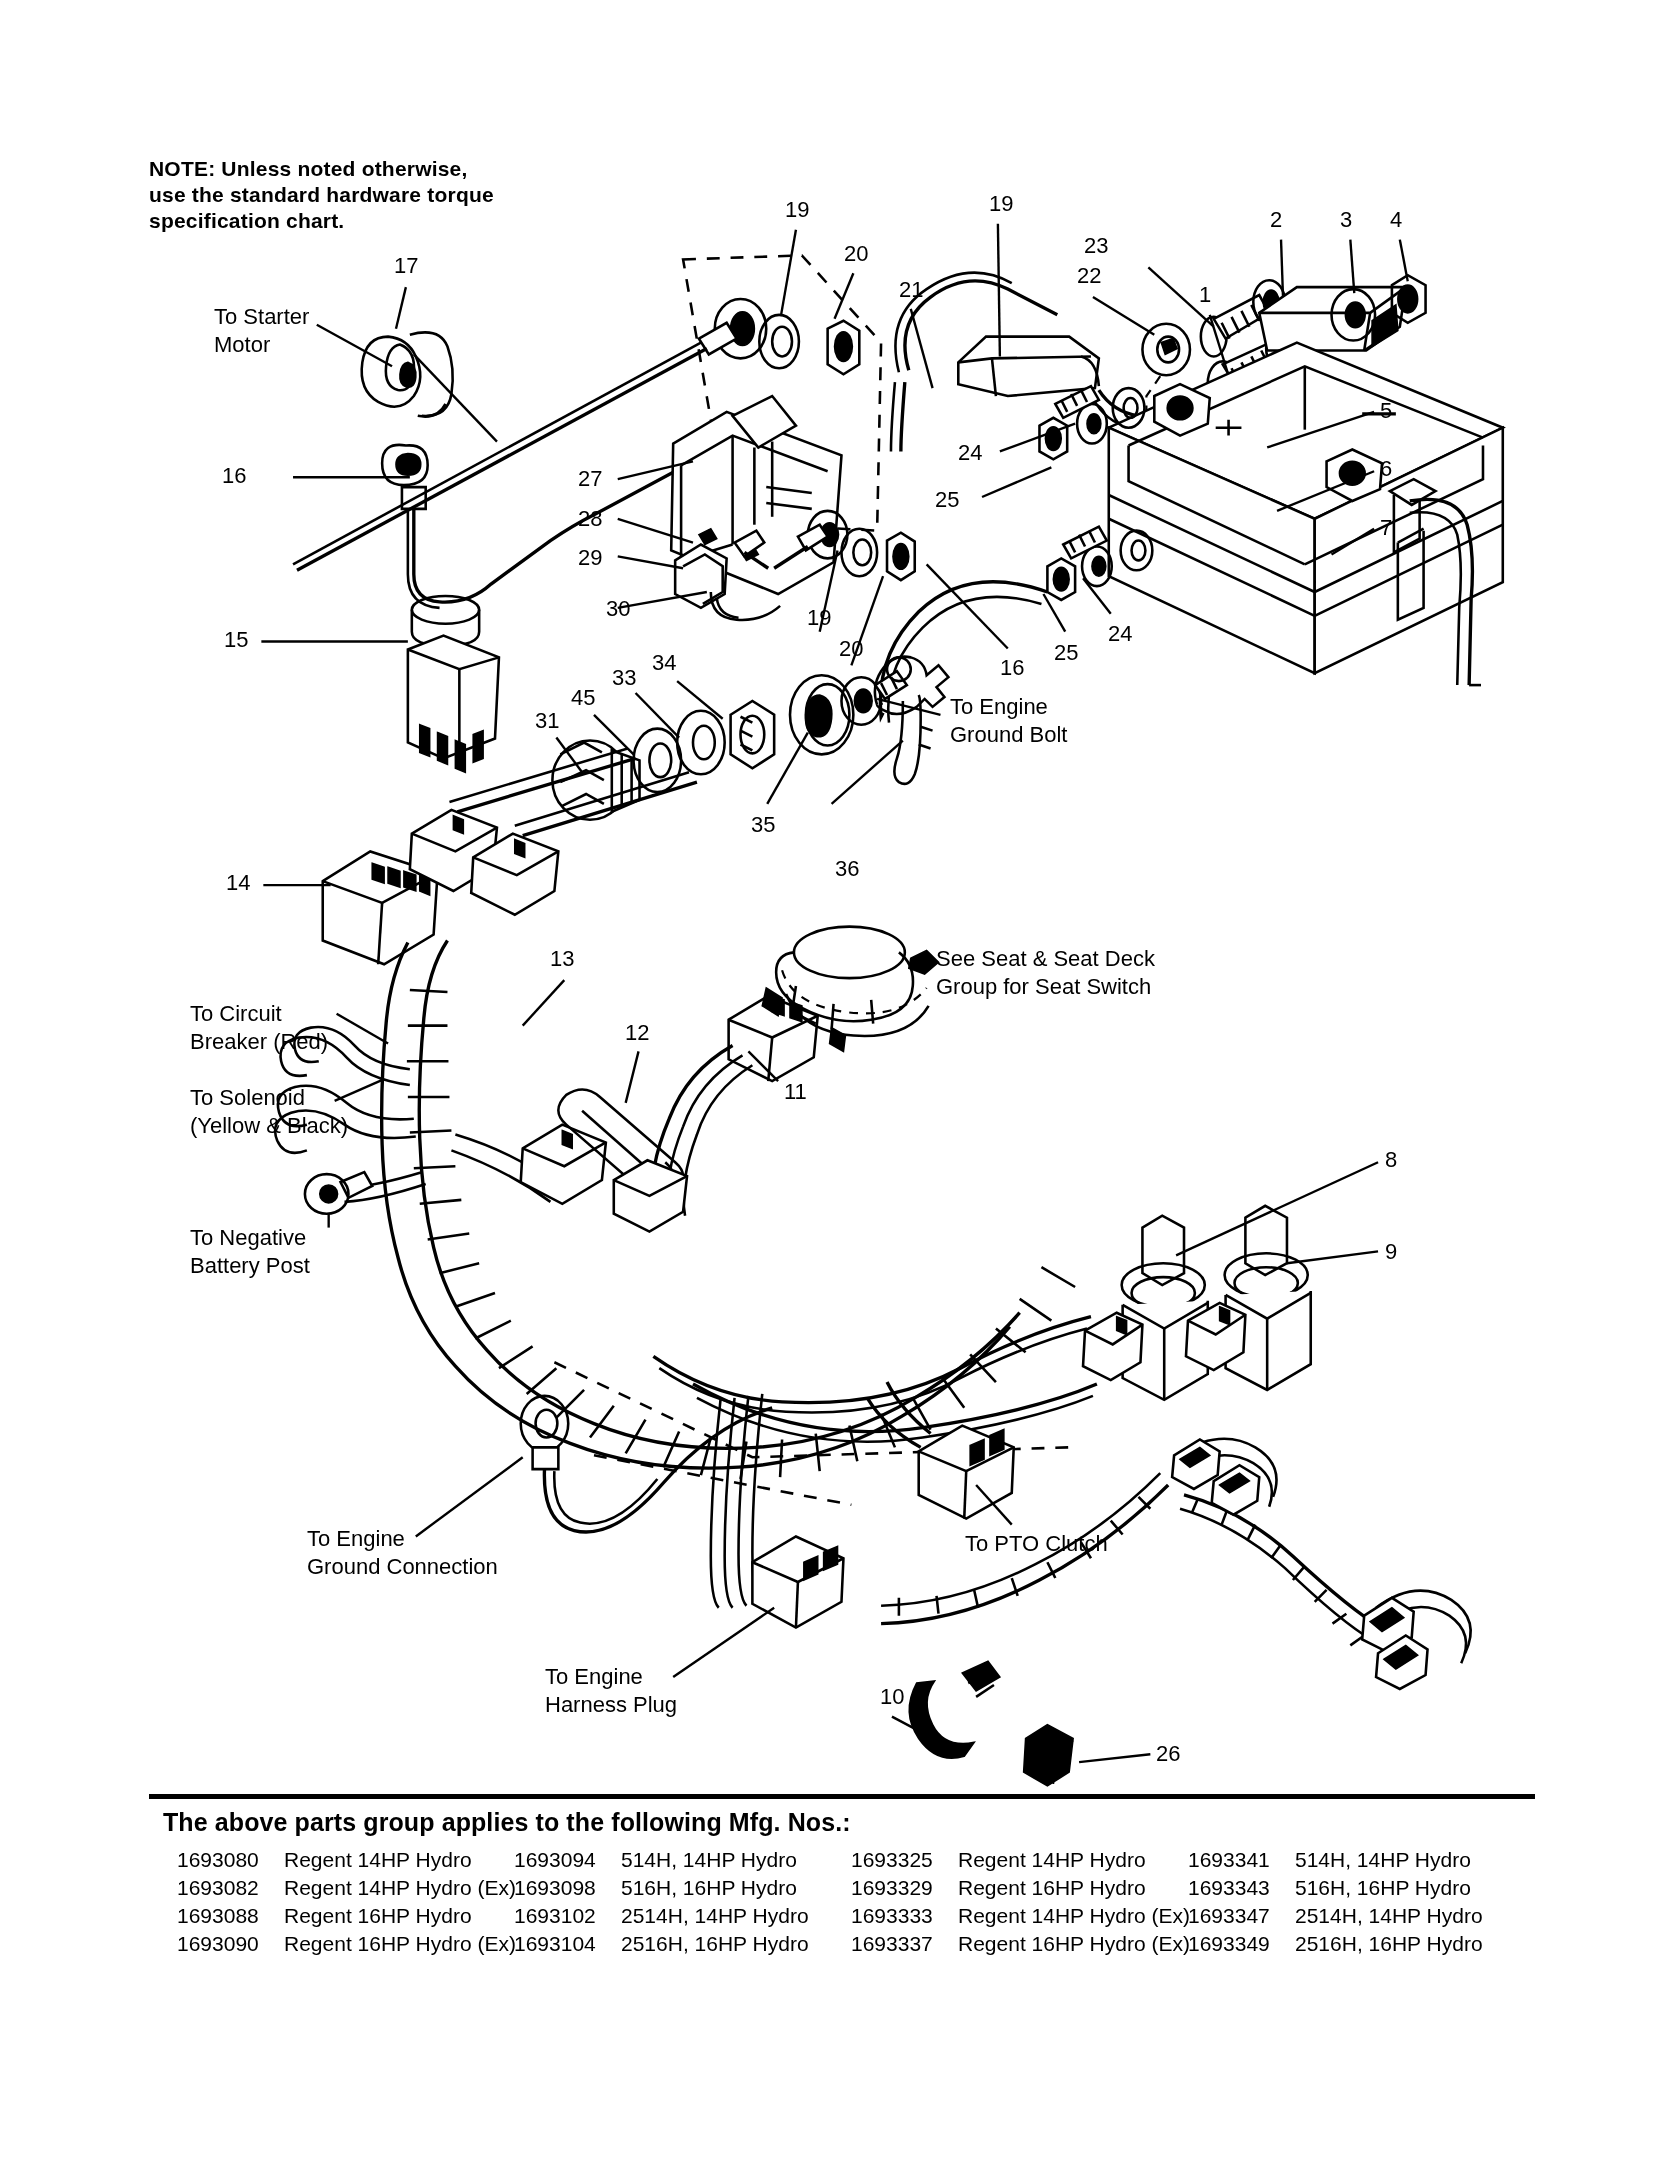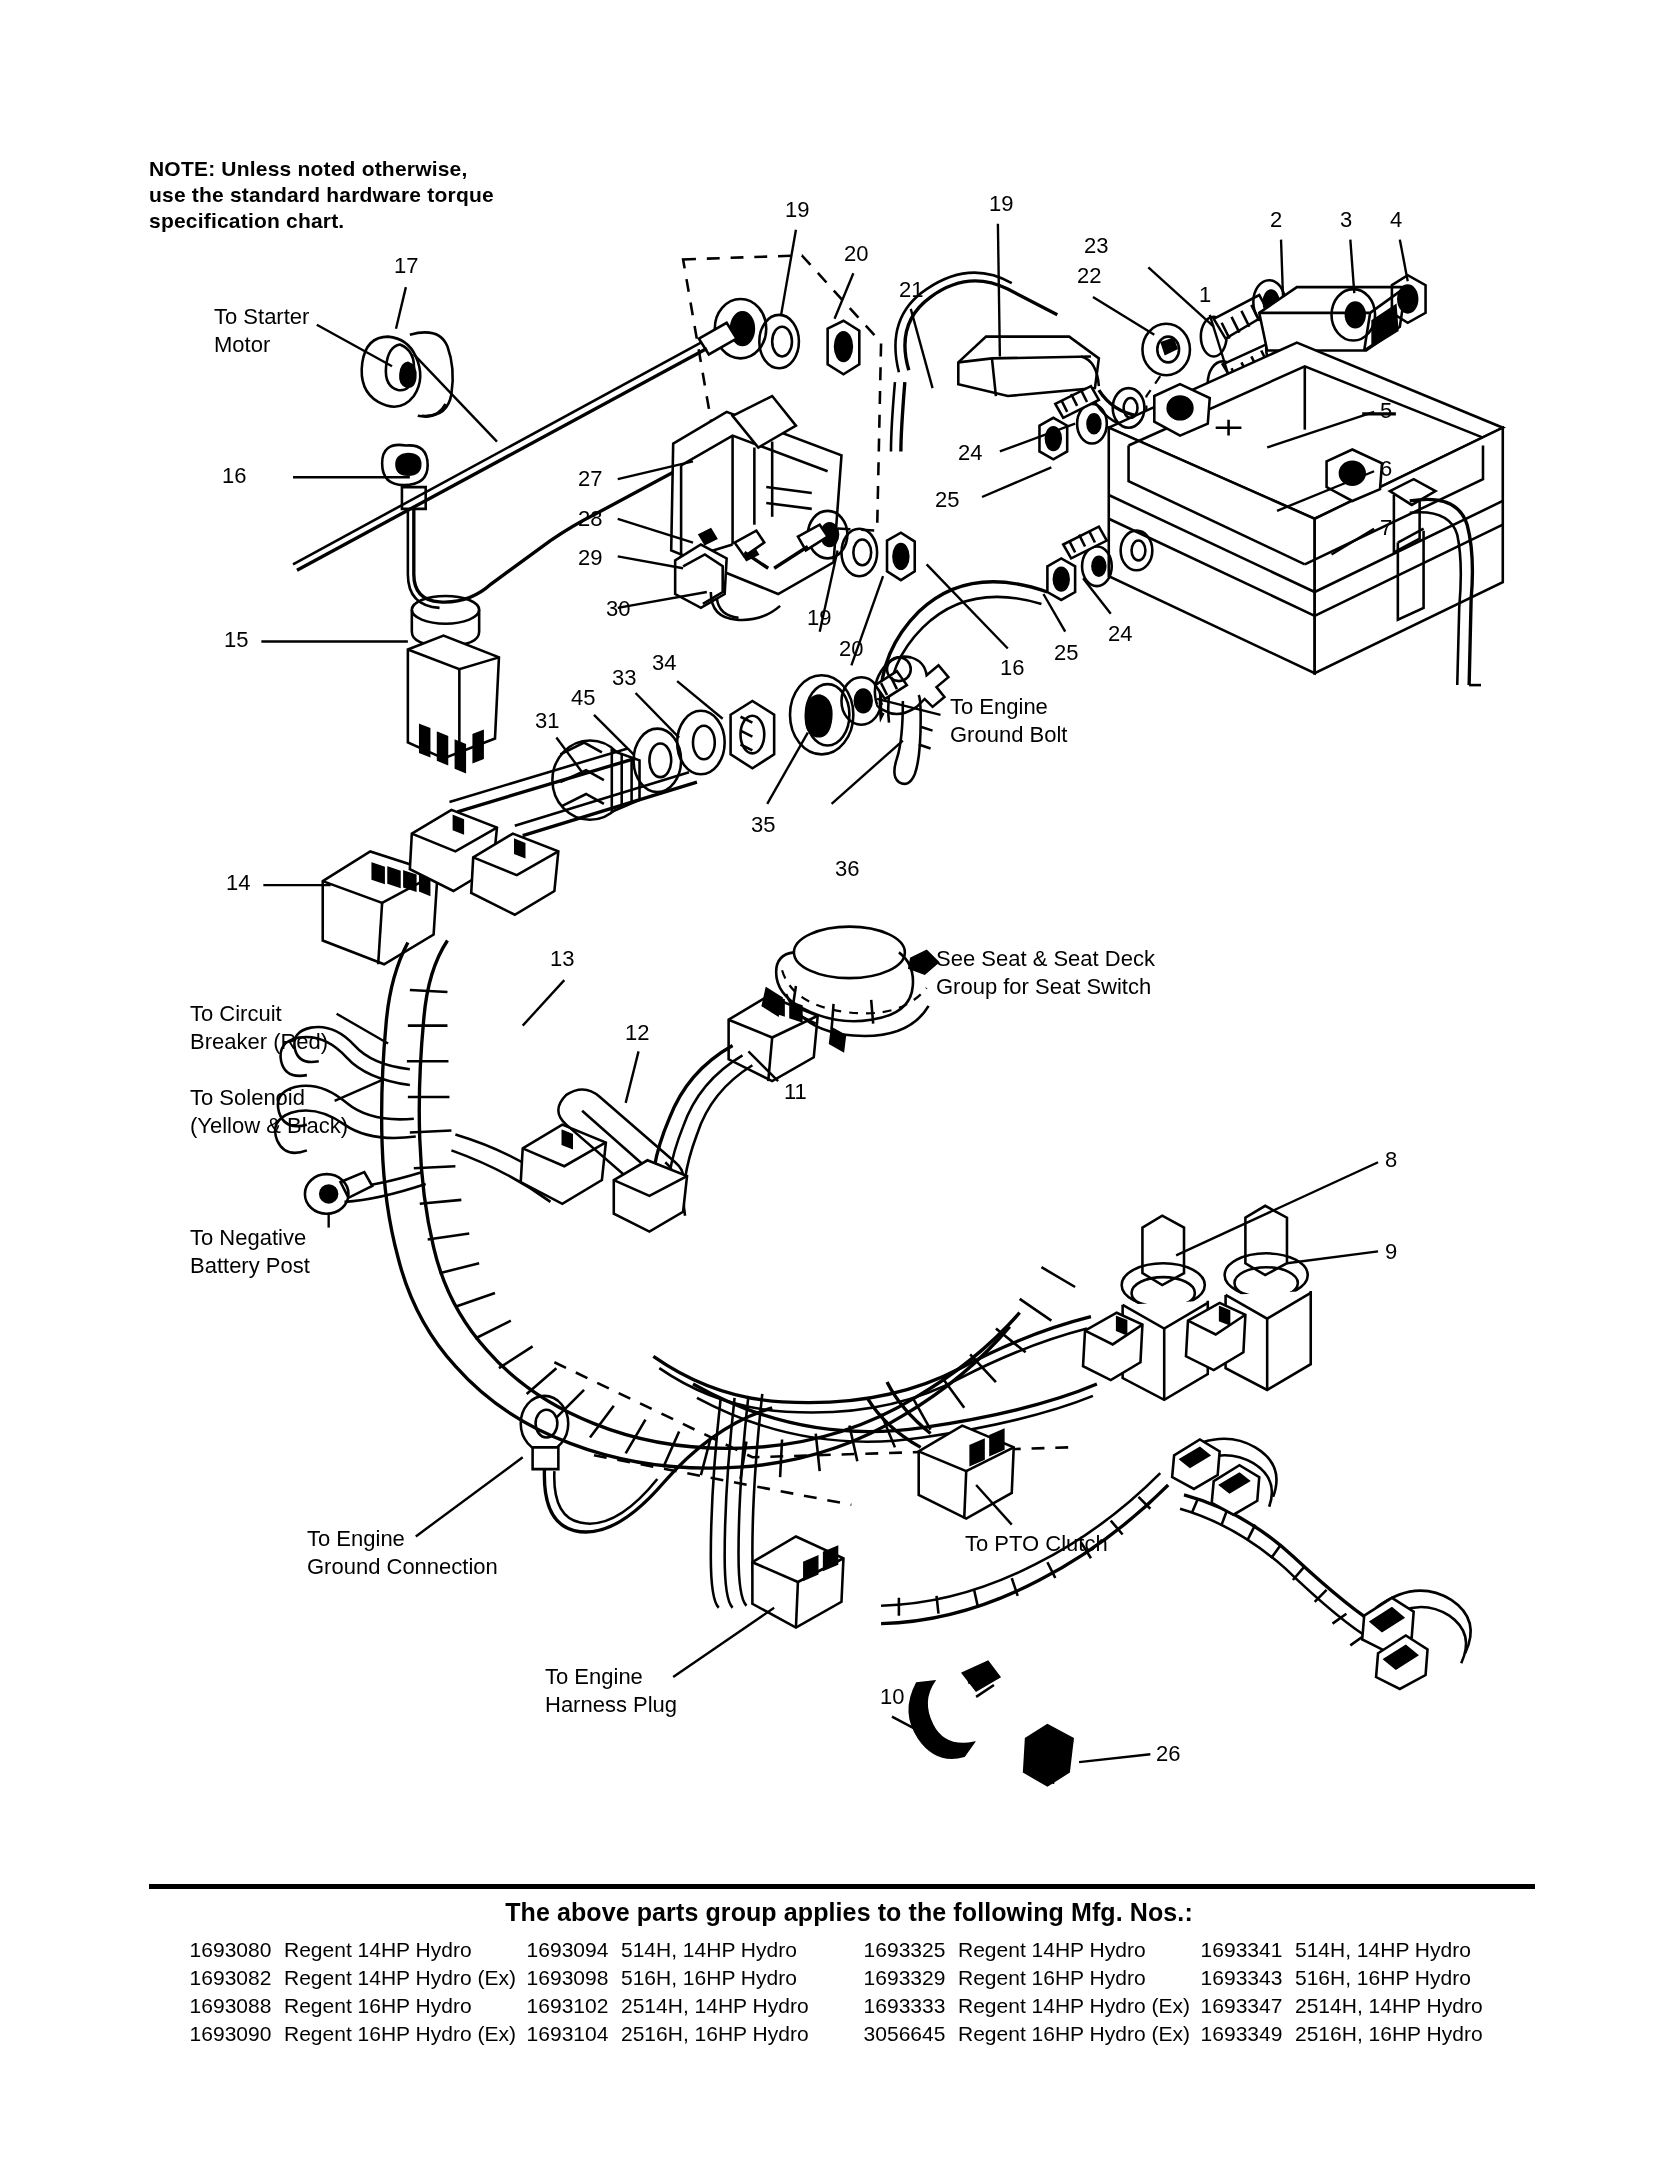--- a/index.html
+++ b/index.html
@@ -39,23 +39,22 @@
     position: absolute;
     font-weight: normal;
     font-size: 22px;
     line-height: 27px;
     font-family: "Liberation Sans", sans-serif;
   }
   
   #mfg-block {
     position: absolute;
     left: 149px;
-    top: 1884px;
+    top: 1794px;
     width: 1386px;
-    text-align: center;
   }
   #mfg-rule {
     width: 1386px;
     height: 5px;
     background: #000;
   }
   #mfg-title {
     font-weight: bold;
     font-size: 25px;
     margin-top: 9px;
@@ -709,21 +708,21 @@
         </div>
         <div class="mfg-row">
           <span class="mfg-no">1693329</span>
           <span class="mfg-desc">Regent 16HP Hydro</span>
         </div>
         <div class="mfg-row">
           <span class="mfg-no">1693333</span>
           <span class="mfg-desc">Regent 14HP Hydro (Ex)</span>
         </div>
         <div class="mfg-row">
-          <span class="mfg-no">3056645</span>
+          <span class="mfg-no">1693337</span>
           <span class="mfg-desc">Regent 16HP Hydro (Ex)</span>
         </div>
       </div>
 
       <div class="mfg-col">
         <div class="mfg-row">
           <span class="mfg-no">1693341</span>
           <span class="mfg-desc">514H, 14HP Hydro</span>
         </div>
         <div class="mfg-row">

